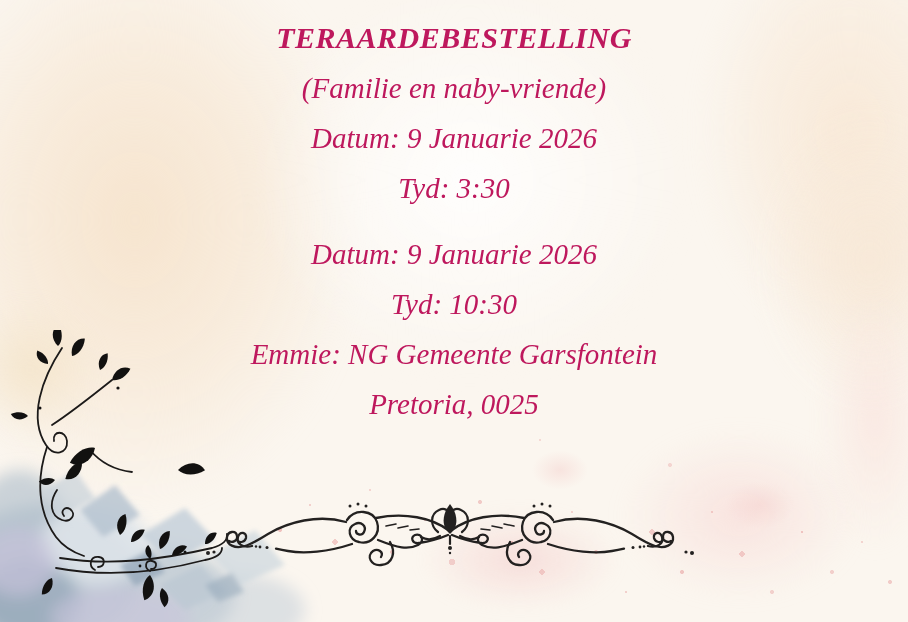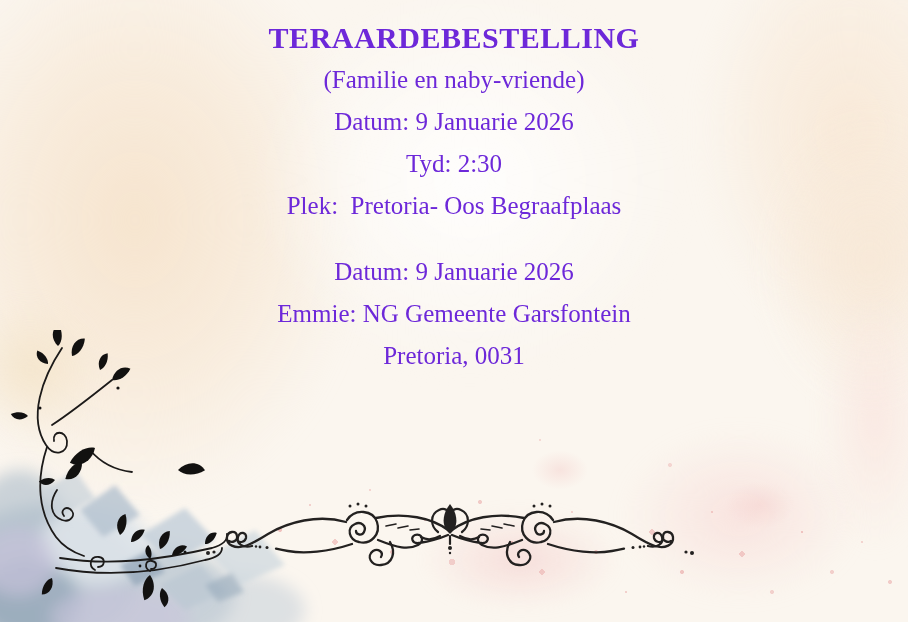--- a/index.html
+++ b/index.html
@@ -3,21 +3,22 @@
 <meta charset="utf-8">
 <style>
   html,body{margin:0;padding:0;background:#e8e4de;}
   .card{
     position:relative;
     width:908px;height:622px;
     margin:0 auto;
     overflow:hidden;
     background:#fbf6ef;
     font-family:"Liberation Serif", serif;
-    color:#6d28d9;
+    color:#be185d;
+    font-style:italic;
   }
   
   .wash{position:absolute;border-radius:50%;pointer-events:none;}
   .wash-tl{left:-90px;top:-70px;width:450px;height:580px;
     background:radial-gradient(closest-side,#f6e4ce 0%,rgba(246,228,206,0.55) 55%,rgba(246,228,206,0) 100%);
     filter:blur(14px);}
   .wash-tl2{left:-40px;top:300px;width:140px;height:140px;
     background:radial-gradient(closest-side,#f2e0bf 0%,rgba(242,224,191,0) 100%);
     filter:blur(10px);opacity:.6;}
   .wash-tr{left:700px;top:-80px;width:300px;height:420px;
@@ -72,21 +73,21 @@
   
   .txt{
     position:absolute;left:0;right:0;top:17px;
     text-align:center;z-index:3;
   }
   .sec .ttl{
     margin:0;font-size:30px;font-weight:700;line-height:42px;
     letter-spacing:0.5px;white-space:pre;
   }
   .sec .line{
-    margin:0;font-size:25px;font-weight:400;line-height:42px;white-space:pre;
+    margin:8px;font-size:29px;font-weight:400;line-height:42px;white-space:pre;
   }
   .sec2{margin-top:24px;}
   
   .corner-svg{position:absolute;left:0;top:330px;z-index:2;pointer-events:none;}
   .divider-svg{position:absolute;left:200px;top:500px;z-index:2;pointer-events:none;}
 </style>
 </head>
 <body>
 
 <main class="card">
@@ -168,27 +169,27 @@
       <circle cx="185" cy="222" r="1.5"></circle>
       <circle cx="140" cy="236" r="1.4"></circle>
     </g>
   </svg>
 
   <section class="txt">
     <div class="sec">
       <h1 class="ttl">TERAARDEBESTELLING</h1>
       <p class="line">(Familie en naby-vriende)</p>
       <p class="line">Datum: 9 Januarie 2026</p>
-      <p class="line">Tyd: 2:30</p>
-      <p class="line">Plek:  Pretoria- Oos Begraafplaas</p>
+      <p class="line">Tyd: 3:30</p>
     </div>
     <div class="sec sec2">
       <p class="line">Datum: 9 Januarie 2026</p>
+      <p class="line">Tyd: 10:30</p>
       <p class="line">Emmie: NG Gemeente Garsfontein</p>
-      <p class="line">Pretoria, 0031</p>
+      <p class="line">Pretoria, 0025</p>
     </div>
   </section>
 
   <svg class="divider-svg" width="500" height="80" viewBox="0 0 500 80">
     <g id="halfFlourish" stroke="#232120" stroke-width="2.3" fill="none" stroke-linecap="round">
 
       <path d="M147,20 C155,8 173,10 177,22 C181,34 171,45 159,42 C149,40 146,28 155,24 C161,21 167,26 164,32 C162,36 156,35 156,31"></path>
 
       <path d="M190,42 C196,52 193,64 181,65 C171,66 166,56 173,51 C178,48 184,52 181,57"></path>
 

